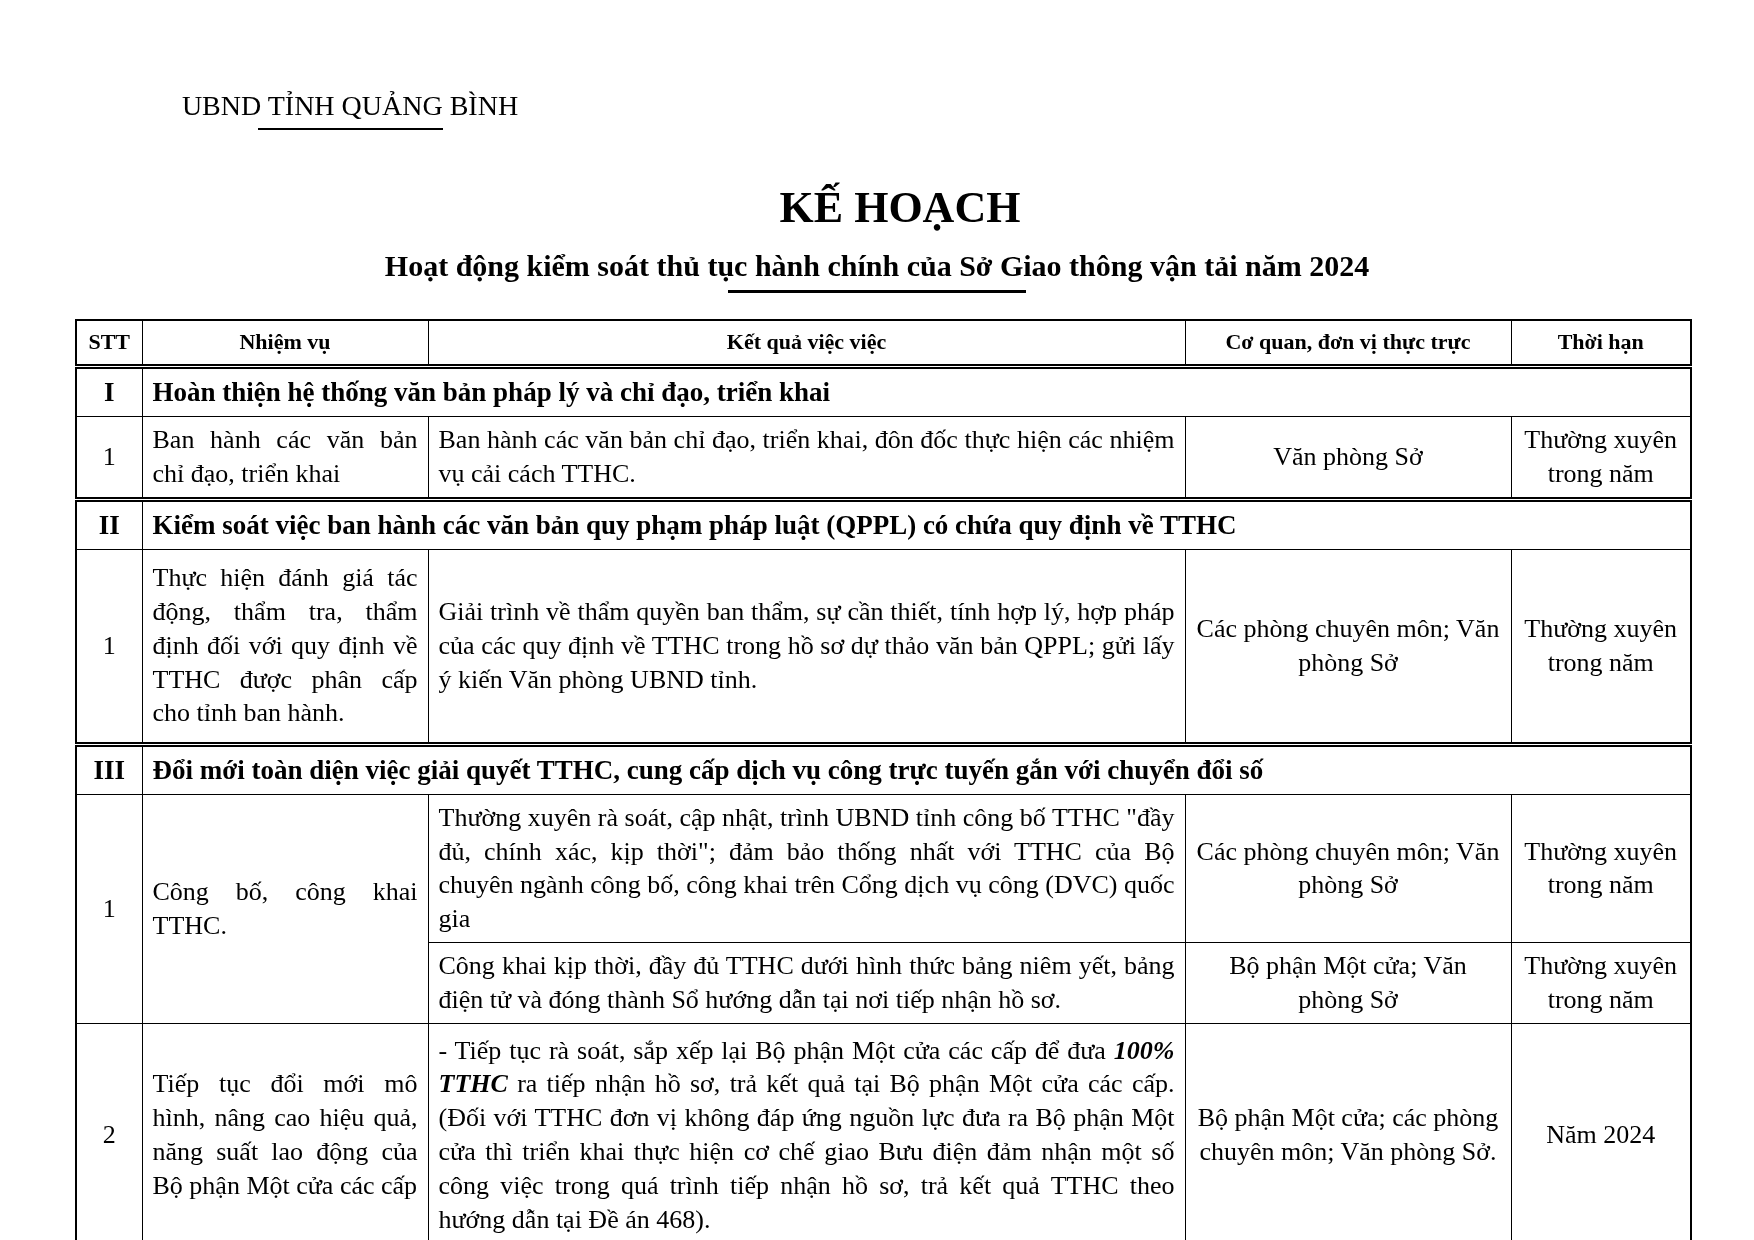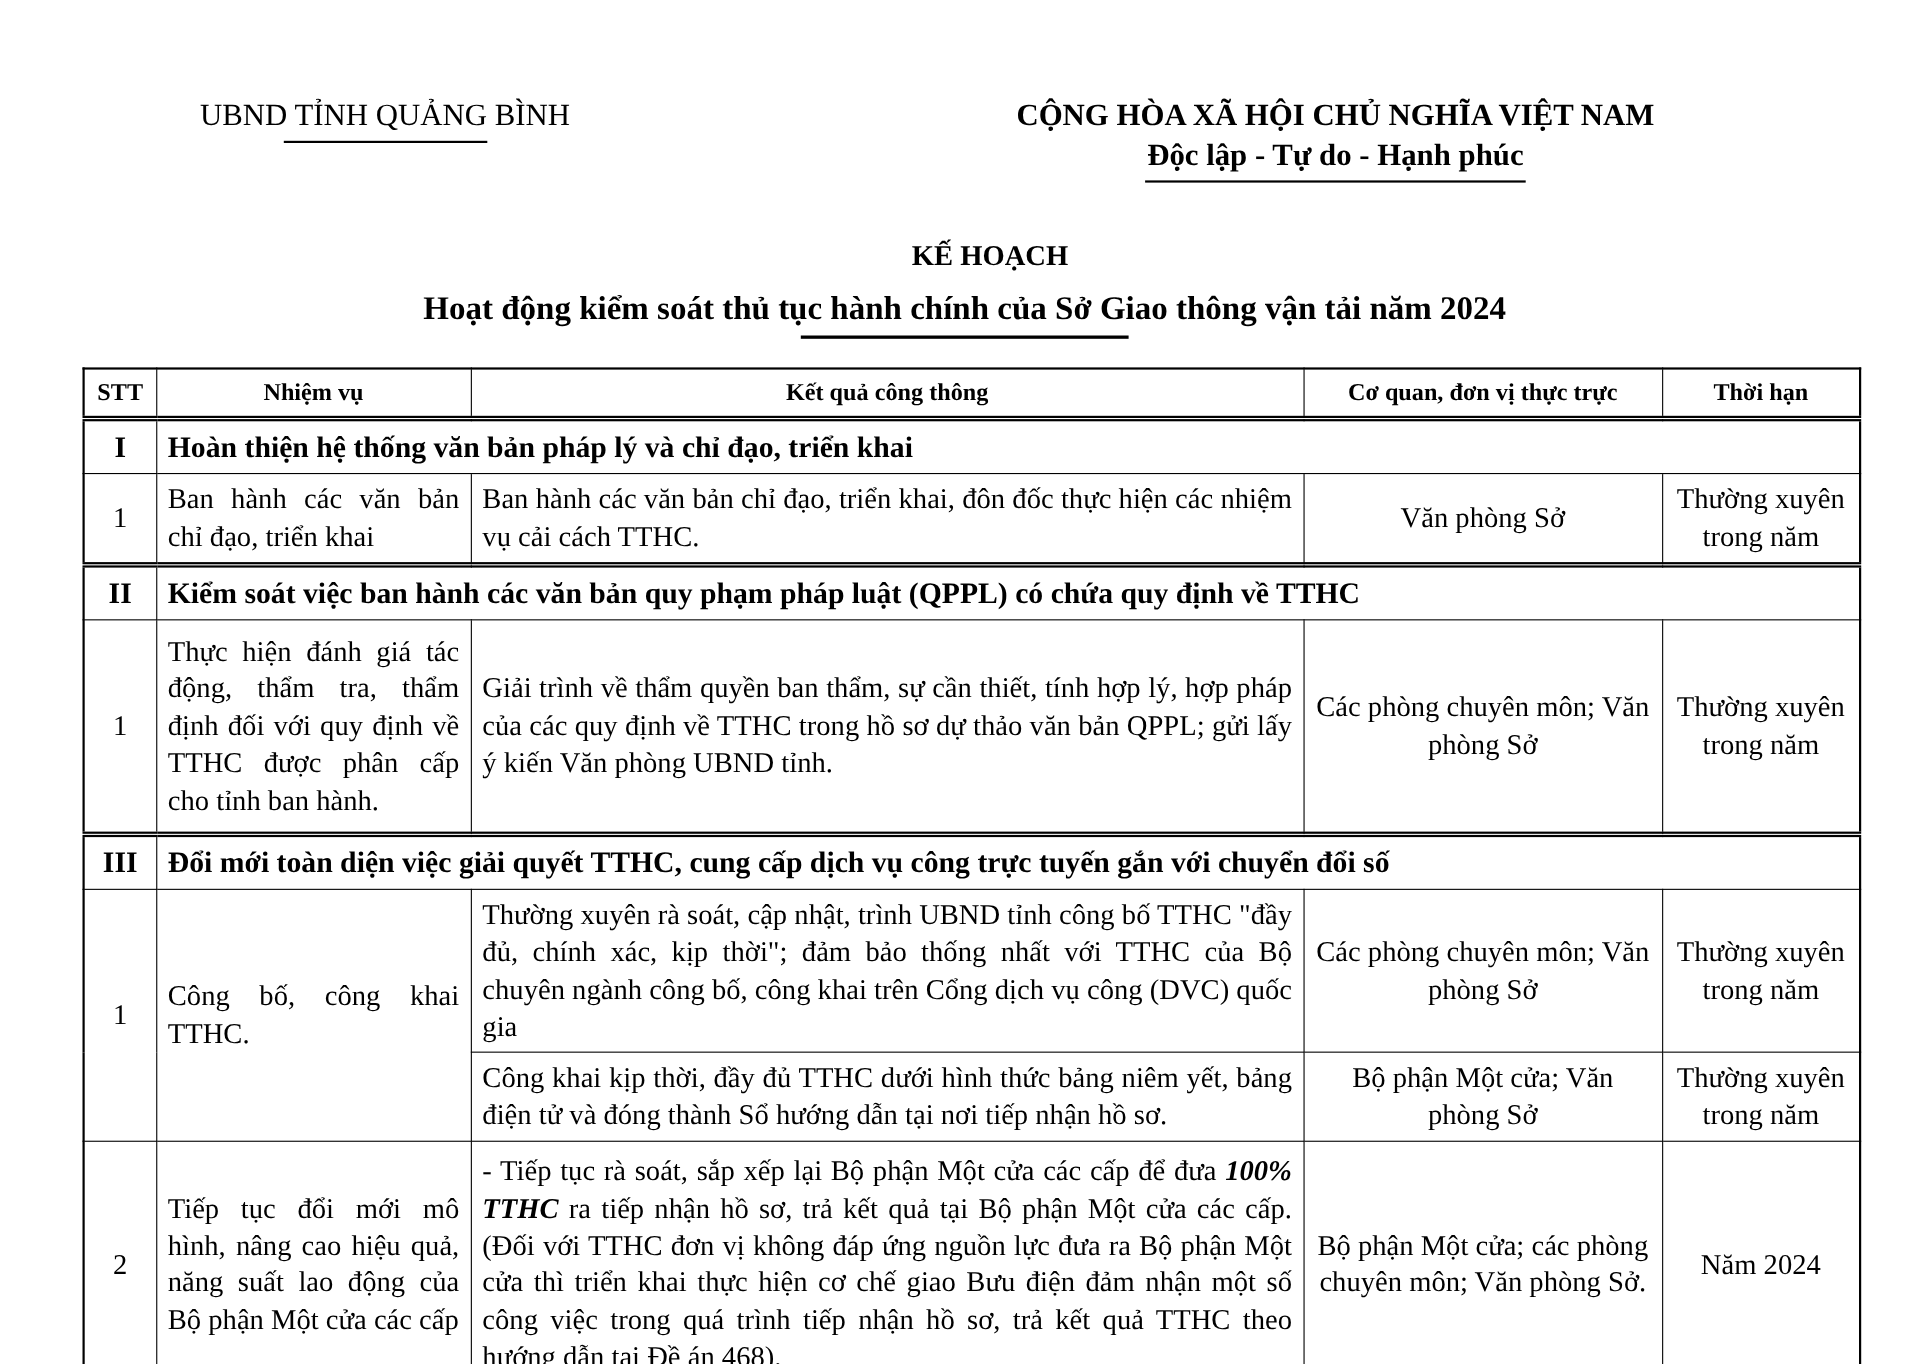--- a/index.html
+++ b/index.html
@@ -21,21 +21,21 @@
   .org-parent { font-weight: normal; }
   .org-name { font-weight: bold; }
   .org-divider { width: 185px; height: 2px; background: #000; margin: 4px auto 0 auto; }
 
   .national-block { width: 640px; text-align: center; font-size: 28px; line-height: 1.3; }
   .national-title { font-weight: bold; font-size: 28px; }
   .motto { font-weight: bold; display: inline-block; border-bottom: 2px solid #000; padding: 0 2px 3px 2px; }
 
   
   .title-block { text-align: center; margin-top: 52px; }
-  .doc-title { font-size: 26px; font-weight: bold; margin-left: 46px; }
+  .doc-title { font-size: 44px; font-weight: bold; margin-left: 46px; }
   .doc-subtitle { font-size: 30px; font-weight: bold; margin-top: 16px; }
   .subtitle-divider { width: 298px; height: 3px; background: #000; margin: 7px auto 0 auto; }
 
   
   .plan-table-wrap { padding: 0 64px 0 75px; margin-top: 26px; }
   table.plan-table {
     width: 1615px;
     border-collapse: collapse;
     table-layout: fixed;
     border: 2px solid #000;
@@ -69,24 +69,20 @@
 </head>
 <body>
 
 <div class="page">
 
   <div class="doc-header">
     <div class="org-block">
       <div class="org-parent">UBND TỈNH QUẢNG BÌNH</div>
       <div class="org-divider"></div>
     </div>
-    <div class="national-block">
-      <div class="national-title">CỘNG HÒA XÃ HỘI CHỦ NGHĨA VIỆT NAM</div>
-      <div><span class="motto">Độc lập - Tự do - Hạnh phúc</span></div>
-    </div>
   </div>
 
   <div class="title-block">
     <div class="doc-title">KẾ HOẠCH</div>
     <div class="doc-subtitle">Hoạt động kiểm soát thủ tục hành chính của Sở Giao thông vận tải năm 2024</div>
     <div class="subtitle-divider"></div>
   </div>
 
   <div class="plan-table-wrap">
     <table class="plan-table">
@@ -94,21 +90,21 @@
         <col style="width:66px">
         <col style="width:286px">
         <col style="width:757px">
         <col style="width:326px">
         <col style="width:180px">
       </colgroup>
       <thead>
         <tr>
           <th>STT</th>
           <th>Nhiệm vụ</th>
-          <th>Kết quả công thông</th>
+          <th>Kết quả việc việc</th>
           <th>Cơ quan, đơn vị thực trực</th>
           <th>Thời hạn</th>
         </tr>
       </thead>
       <tbody>
         <tr class="section-row">
           <td class="c-stt">I</td>
           <td colspan="4">Hoàn thiện hệ thống văn bản pháp lý và chỉ đạo, triển khai</td>
         </tr>
         <tr style="height:64px">

